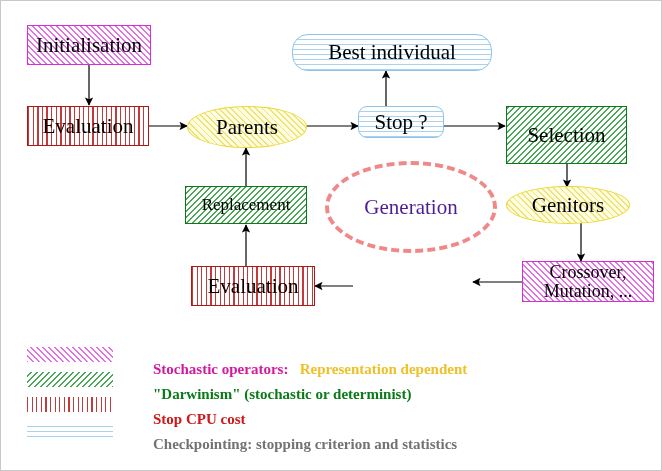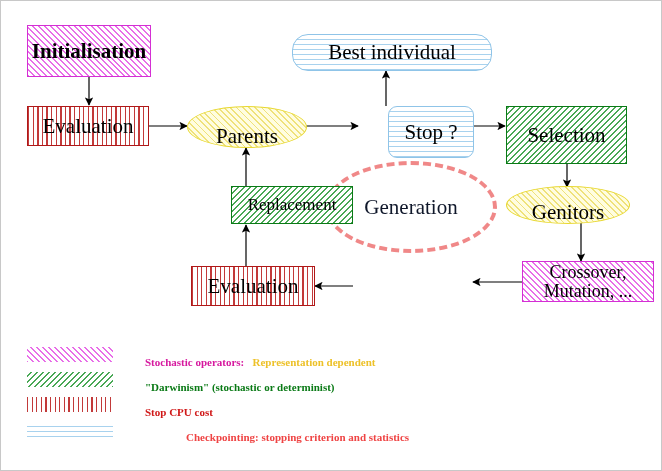--- a/index.html
+++ b/index.html
@@ -89,21 +89,21 @@
 
   
   #generation-ellipse {
     position: absolute;
     border: 4px dashed #f08888;
     border-radius: 50%;
     background: transparent;
     display: flex;
     align-items: center;
     justify-content: center;
-    color: #0f172a;
+    color: #4c1d95;
     font-size: 21px;
     z-index: 1;
     box-sizing: border-box;
   }
 
   
   #legend {
     position: absolute;
     left: 0; top: 343px;
     width: 662px;
@@ -118,30 +118,30 @@
     left: 26px;
     top: 3px;
     width: 86px;
     height: 15px;
     box-sizing: border-box;
   }
   .legend-text {
     position: absolute;
     left: 122px;
     top: 0px;
-    font-size: 11px;
+    font-size: 15px;
     font-weight: bold;
     white-space: pre;
   }
   .legend-text .part2 { font-weight: bold; }
   .c-magenta { color: #d6189e; }
   .c-gold    { color: #edc128; }
   .c-green   { color: #0a7a16; }
   .c-red     { color: #d01818; }
-  .c-lblue   { color: #ef4444; margin-left: 41px; }
+  .c-lblue   { color: #737373; }
 </style>
 </head>
 <body>
 
 <div id="canvas">
 
   <svg id="svg-layer" viewBox="0 0 662 471" xmlns="http://www.w3.org/2000/svg">
     <defs>
       <marker id="arrow" viewBox="0 0 10 10" refX="9" refY="5" markerWidth="7" markerHeight="7" orient="auto-start-reverse">
         <path d="M 0 0 L 10 5 L 0 10 L 2.2 5 z" fill="#000000"></path>
@@ -171,59 +171,59 @@
       <line x1="245" y1="265" x2="245" y2="224"></line>
 
       <line x1="245" y1="185" x2="245" y2="147"></line>
     </g>
   </svg>
 
   <div id="generation-ellipse" style="left:324px; top:160px; width:172px; height:92px;">
     <span>Generation</span>
   </div>
 
-  <div class="node rect fill-magenta t21" style="left:26px; top:24px; width:124px; height:52px;font-weight:bold;">
+  <div class="node rect fill-magenta t21" style="left:26px; top:24px; width:124px; height:40px;">
     <span class="lbl">Initialisation</span>
   </div>
 
   <div class="node rect fill-red t21" style="left:26px; top:105px; width:122px; height:40px;">
     <span class="lbl">Evaluation</span>
   </div>
 
-  <div class="node ellipse fill-yellow t21" style="left:186px; top:105px; width:120px; height:42px;align-items:flex-end;">
+  <div class="node ellipse fill-yellow t21" style="left:186px; top:105px; width:120px; height:42px;">
     <span class="lbl">Parents</span>
   </div>
 
   <div class="node rect fill-blue t21" style="left:291px; top:33px; width:200px; height:37px;border-radius:16px;">
     <span class="lbl">Best individual</span>
   </div>
 
-  <div class="node rounded fill-blue t21" style="left:357px; top:105px; width:86px; height:52px;margin-left:30px;">
+  <div class="node rounded fill-blue t21" style="left:357px; top:105px; width:86px; height:32px;">
     <span class="lbl">Stop ?</span>
   </div>
 
   <div class="node rect fill-green t21" style="left:505px; top:105px; width:121px; height:58px;">
     <span class="lbl">Selection</span>
   </div>
 
-  <div class="node ellipse fill-yellow t21" style="left:505px; top:185px; width:124px; height:38px;align-items:flex-end;">
+  <div class="node ellipse fill-yellow t21" style="left:505px; top:185px; width:124px; height:38px;">
     <span class="lbl">Genitors</span>
   </div>
 
   <div class="node rect fill-magenta t14" style="left:521px; top:260px; width:132px; height:41px;">
     <span class="lbl">Crossover,
 Mutation, ...</span>
   </div>
 
 
   <div class="node rect fill-red t21" style="left:190px; top:265px; width:124px; height:40px;">
     <span class="lbl">Evaluation</span>
   </div>
 
-  <div class="node rect fill-green t17" style="left:184px; top:185px; width:122px; height:38px;margin-left:46px;">
+  <div class="node rect fill-green t17" style="left:184px; top:185px; width:122px; height:38px;">
     <span class="lbl">Replacement</span>
   </div>
 
   <div id="legend">
 
     <div class="legend-row">
       <div class="legend-swatch fill-magenta"></div>
       <div class="legend-text">
         <span class="c-magenta">Stochastic operators:</span><span>&nbsp;&nbsp;&nbsp;</span><span class="c-gold part2">Representation dependent</span>
       </div>

